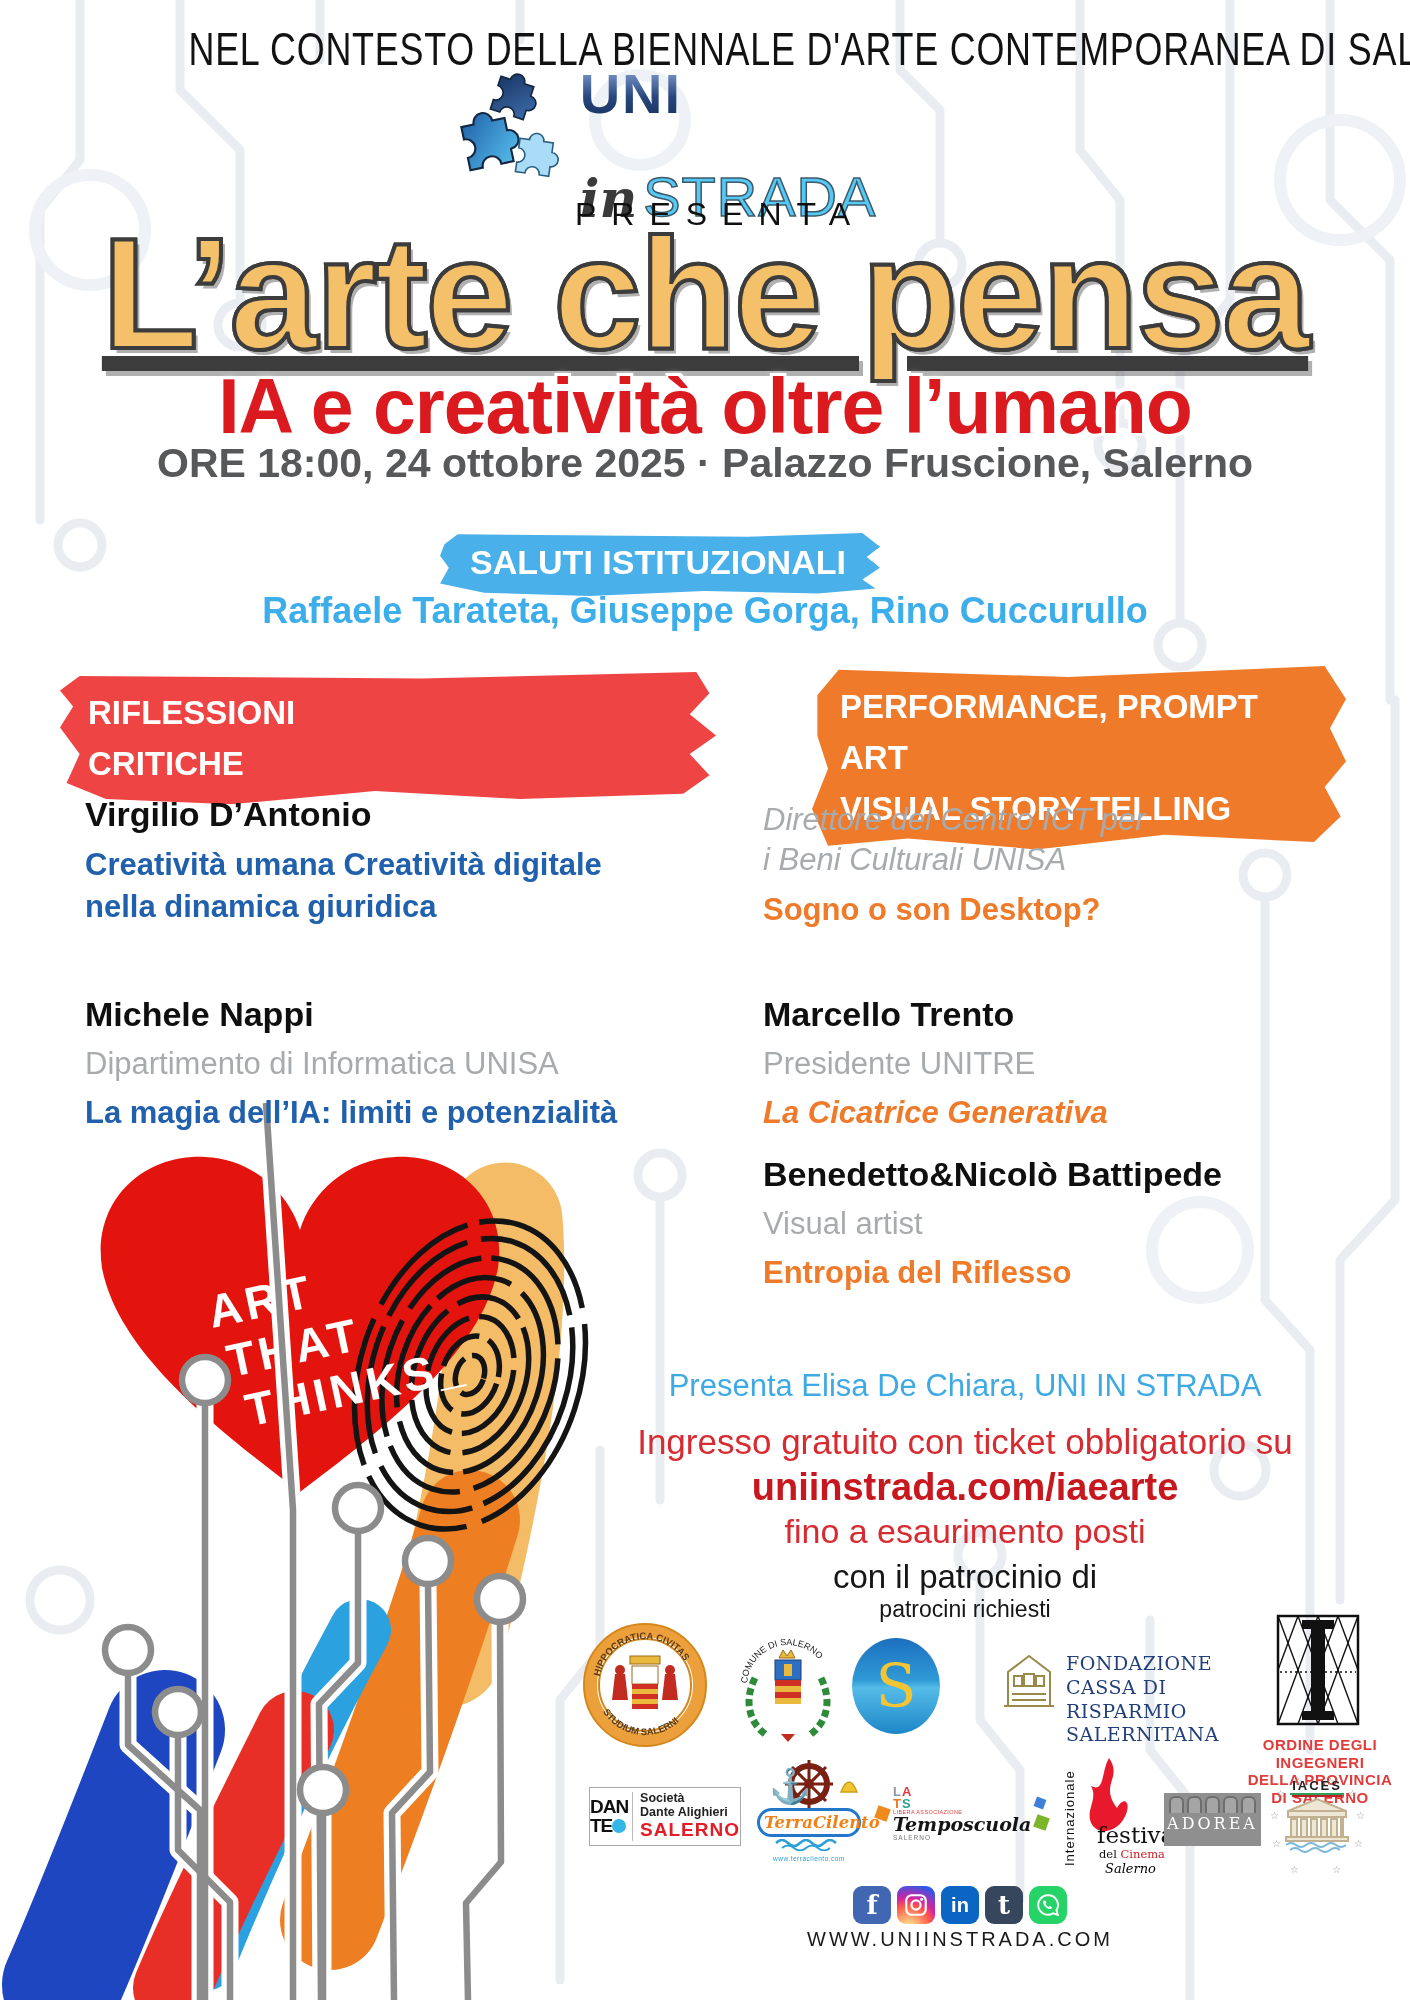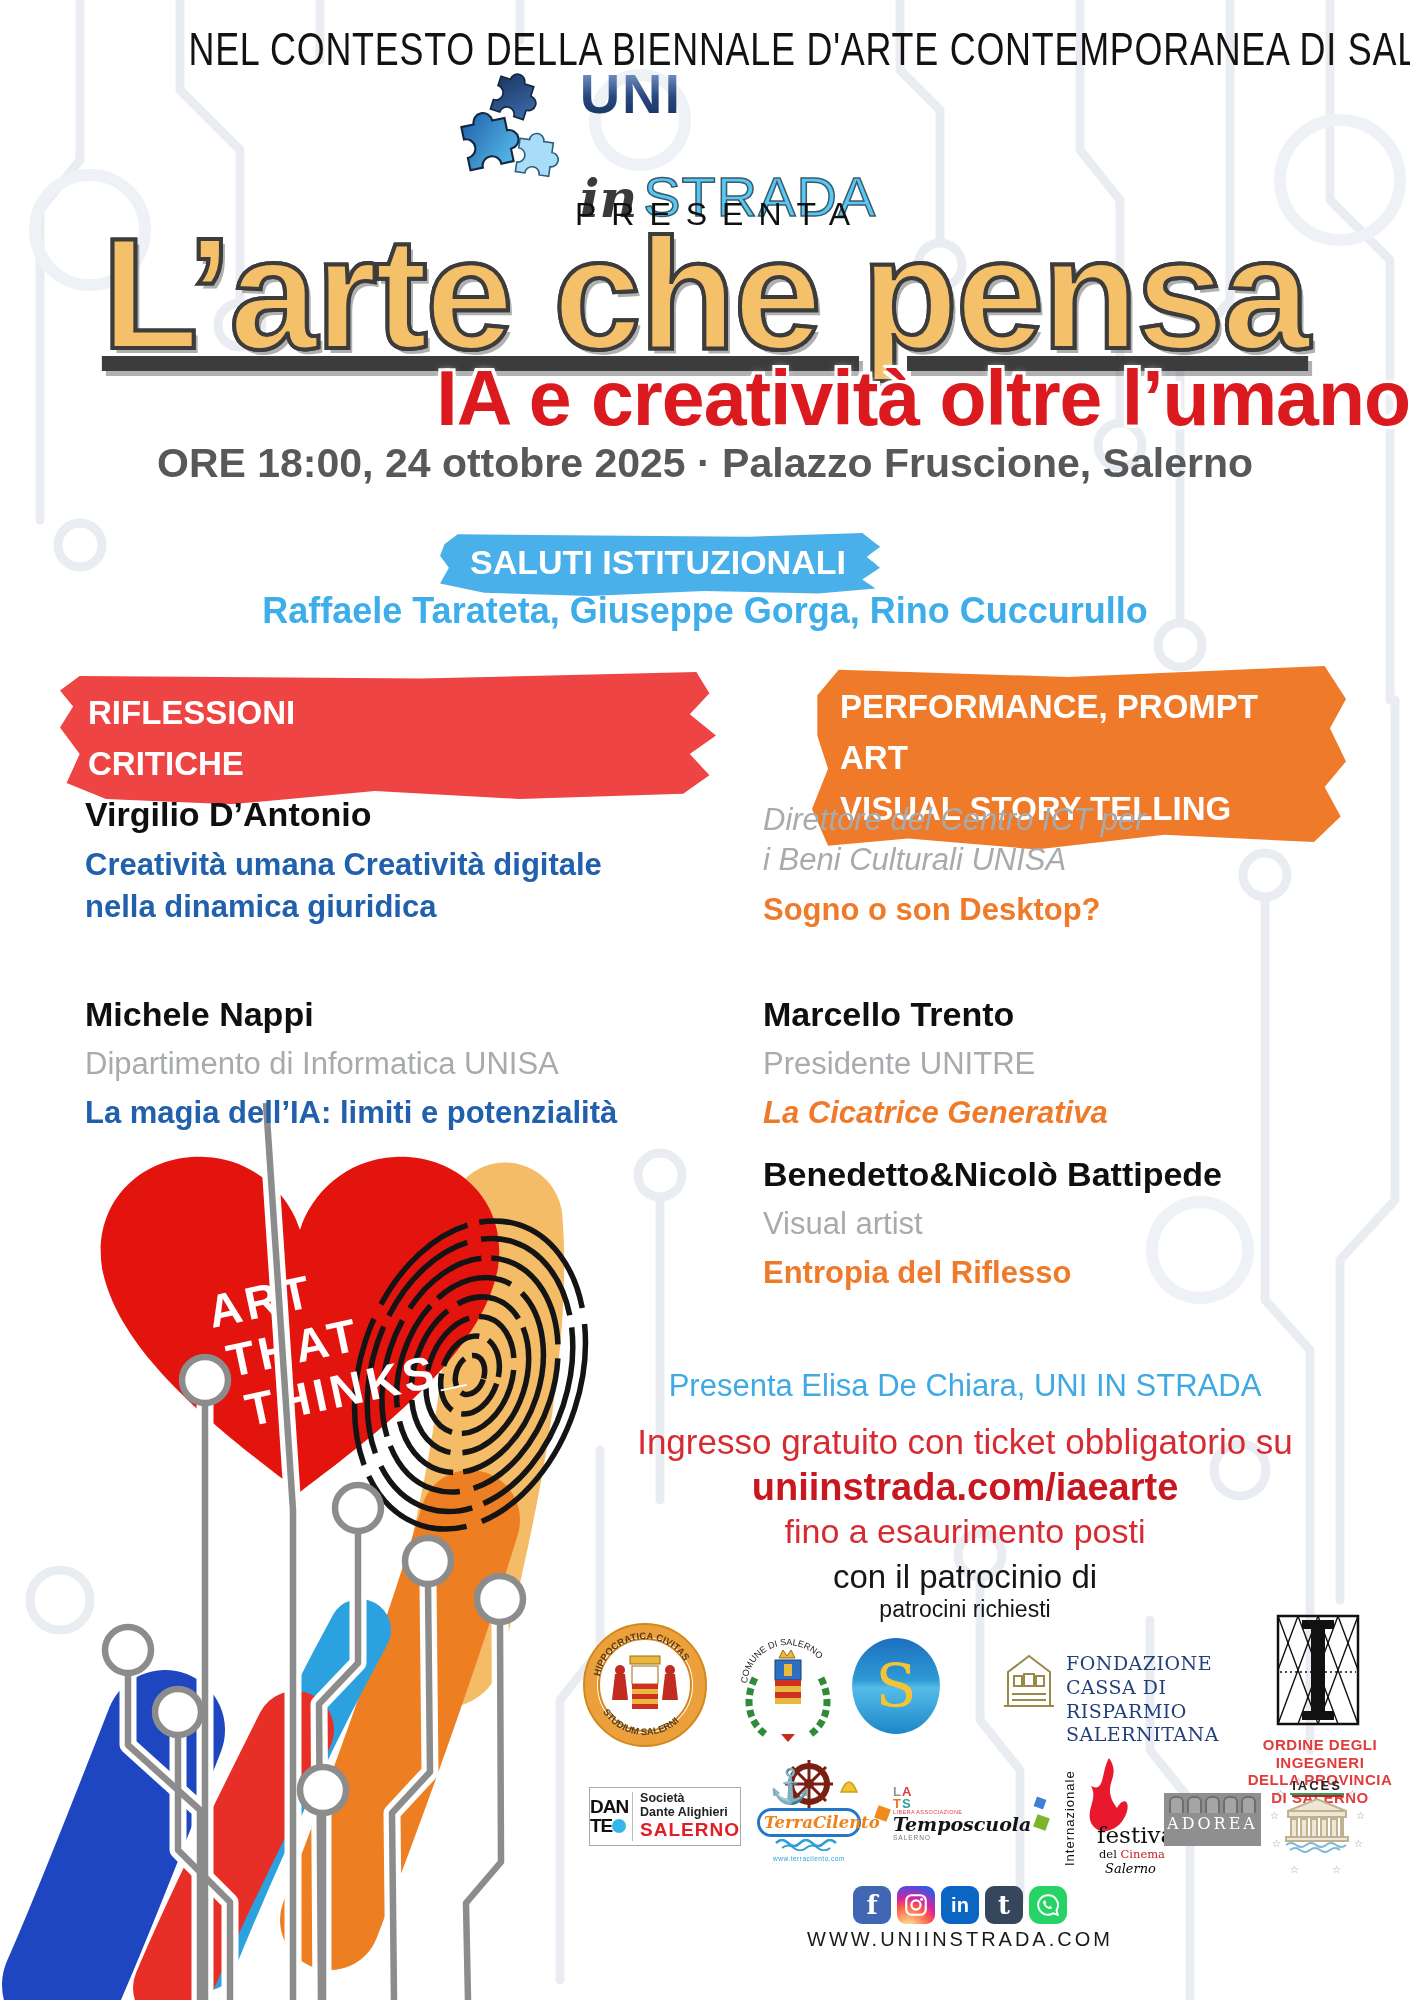--- a/index.html
+++ b/index.html
@@ -26,21 +26,21 @@
   .strada-word{font-weight:normal;font-size:56px;color:#55c8f5;letter-spacing:1px;
     -webkit-text-stroke:1.5px #3e5a68;line-height:.9;margin-top:48px;}
 
   .presenta{top:196px;left:0;width:100%;text-align:center;font-size:32px;color:#0f0f0f;
     letter-spacing:15px;padding-left:15px;}
 
   
   .title-main{top:214px;left:0;width:100%;text-align:center;font-size:158px;font-weight:bold;
     color:#f5c06a;-webkit-text-stroke:4px #3c3c3c;white-space:nowrap;line-height:1;
     text-shadow:4px 5px 0 rgba(80,80,80,.45);letter-spacing:-2px;text-decoration:underline;}
-  .title-sub{top:360px;left:0;width:100%;text-align:right;font-size:77px;font-weight:bold;
+  .title-sub{top:368px;left:0;width:100%;text-align:center;font-size:77px;font-weight:bold;
     color:#da1a1f;white-space:nowrap;line-height:1;letter-spacing:-1px;
     text-shadow:-3px -3px 0 #fff,3px -3px 0 #fff,-3px 3px 0 #fff,3px 3px 0 #fff,0 0 8px #fff;}
   .when{top:440px;left:0;width:100%;text-align:center;font-size:41px;font-weight:bold;
     color:#57585a;white-space:nowrap;}
 
   
   .saluti-row{top:533px;left:0;width:100%;text-align:center;}
   .saluti-badge{position:relative;display:inline-block;transform:translateX(-45px);
     background:#49b0ea;color:#fff;font-weight:bold;font-size:34px;padding:10px 34px 14px 30px;
     clip-path:polygon(1% 18%,4% 2%,70% 6%,96% 0,100% 22%,97% 38%,100% 55%,96% 74%,99% 88%,86% 96%,60% 92%,34% 100%,10% 95%,0 80%,2% 55%,0 36%);}

